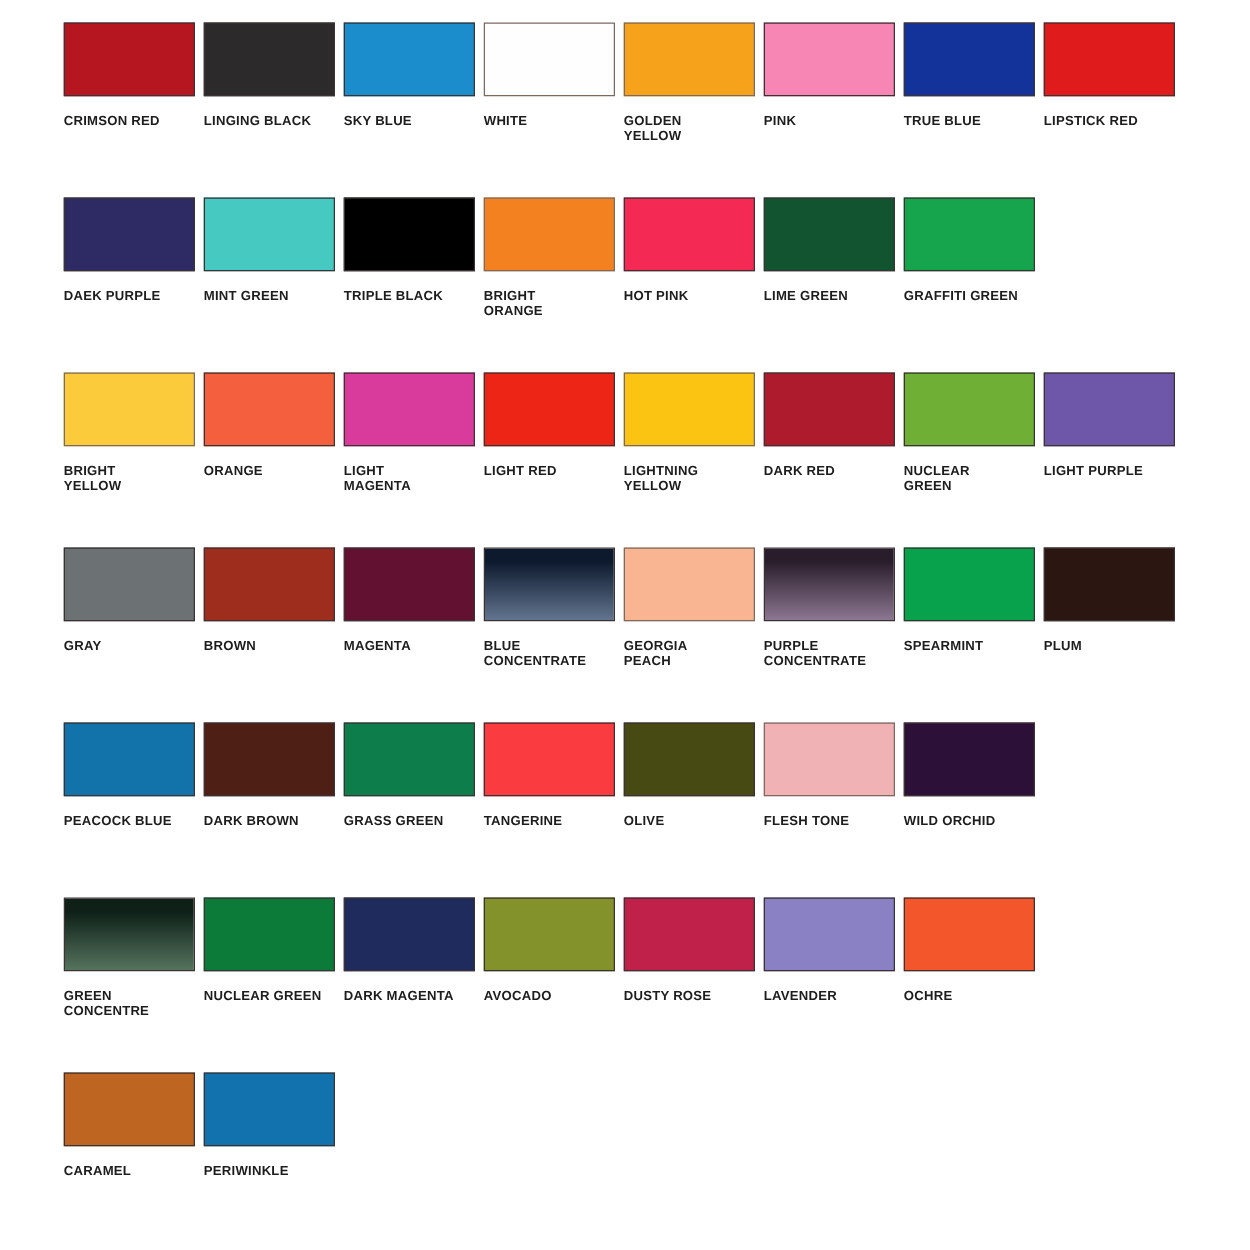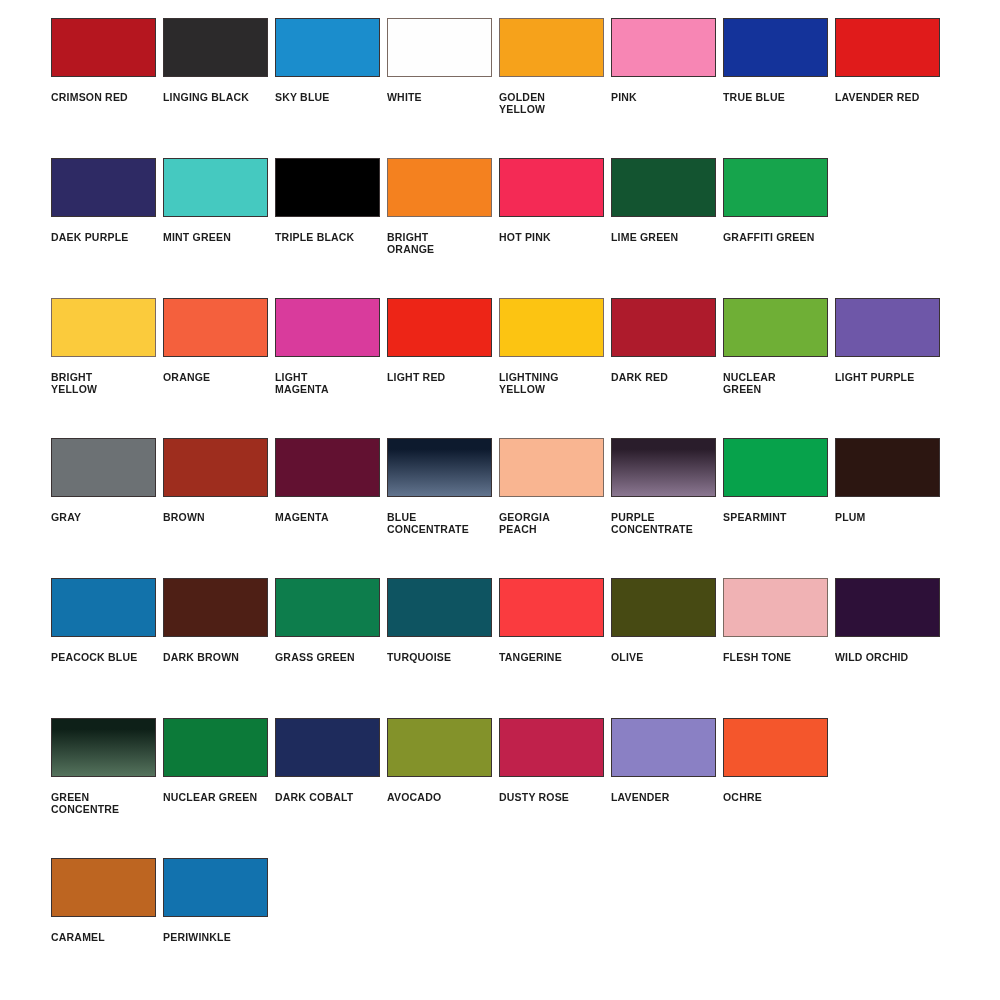--- a/index.html
+++ b/index.html
@@ -90,21 +90,21 @@
       <div class="cell">
         <div class="swatch" style="background: rgb(247, 134, 180);"></div>
         <div class="label">PINK</div>
       </div>
       <div class="cell">
         <div class="swatch" style="background: rgb(20, 51, 154);"></div>
         <div class="label">TRUE BLUE</div>
       </div>
       <div class="cell">
         <div class="swatch" style="background: rgb(224, 27, 27);"></div>
-        <div class="label">LAVENDER RED</div>
+        <div class="label">LIPSTICK RED</div>
       </div>
     </div>
     <div class="row">
       <div class="cell">
         <div class="swatch" style="background: rgb(46, 42, 100);"></div>
         <div class="label">DAEK PURPLE</div>
       </div>
       <div class="cell">
         <div class="swatch" style="background: rgb(69, 201, 192);"></div>
         <div class="label">MINT GREEN</div>
@@ -213,24 +213,20 @@
       </div>
       <div class="cell">
         <div class="swatch" style="background: rgb(78, 31, 21);"></div>
         <div class="label">DARK BROWN</div>
       </div>
       <div class="cell">
         <div class="swatch" style="background: rgb(13, 125, 76);"></div>
         <div class="label">GRASS GREEN</div>
       </div>
       <div class="cell">
-        <div class="swatch" style="background: rgb(14, 84, 97);"></div>
-        <div class="label">TURQUOISE</div>
-      </div>
-      <div class="cell">
         <div class="swatch" style="background: rgb(250, 59, 63);"></div>
         <div class="label">TANGERINE</div>
       </div>
       <div class="cell">
         <div class="swatch" style="background: rgb(71, 74, 19);"></div>
         <div class="label">OLIVE</div>
       </div>
       <div class="cell">
         <div class="swatch light-edge" style="background: rgb(240, 178, 180);"></div>
         <div class="label">FLESH TONE</div>
@@ -245,21 +241,21 @@
         <div class="swatch" style="background: linear-gradient(rgb(14, 32, 24) 0%, rgb(14, 32, 24) 18%, rgb(85, 115, 93) 100%);"></div>
         <div class="label">GREEN
 CONCENTRE</div>
       </div>
       <div class="cell">
         <div class="swatch" style="background: rgb(12, 122, 57);"></div>
         <div class="label">NUCLEAR GREEN</div>
       </div>
       <div class="cell">
         <div class="swatch" style="background: rgb(30, 43, 92);"></div>
-        <div class="label">DARK COBALT</div>
+        <div class="label">DARK MAGENTA</div>
       </div>
       <div class="cell">
         <div class="swatch" style="background: rgb(131, 146, 42);"></div>
         <div class="label">AVOCADO</div>
       </div>
       <div class="cell">
         <div class="swatch" style="background: rgb(192, 33, 75);"></div>
         <div class="label">DUSTY ROSE</div>
       </div>
       <div class="cell">

